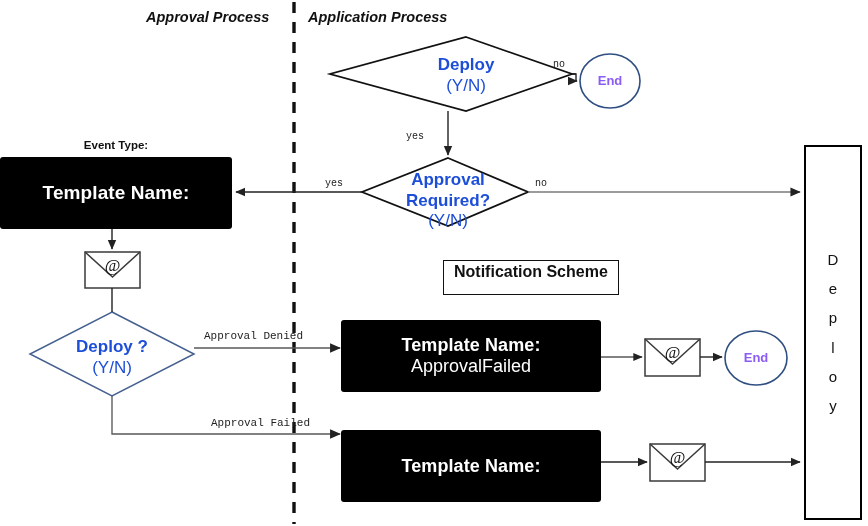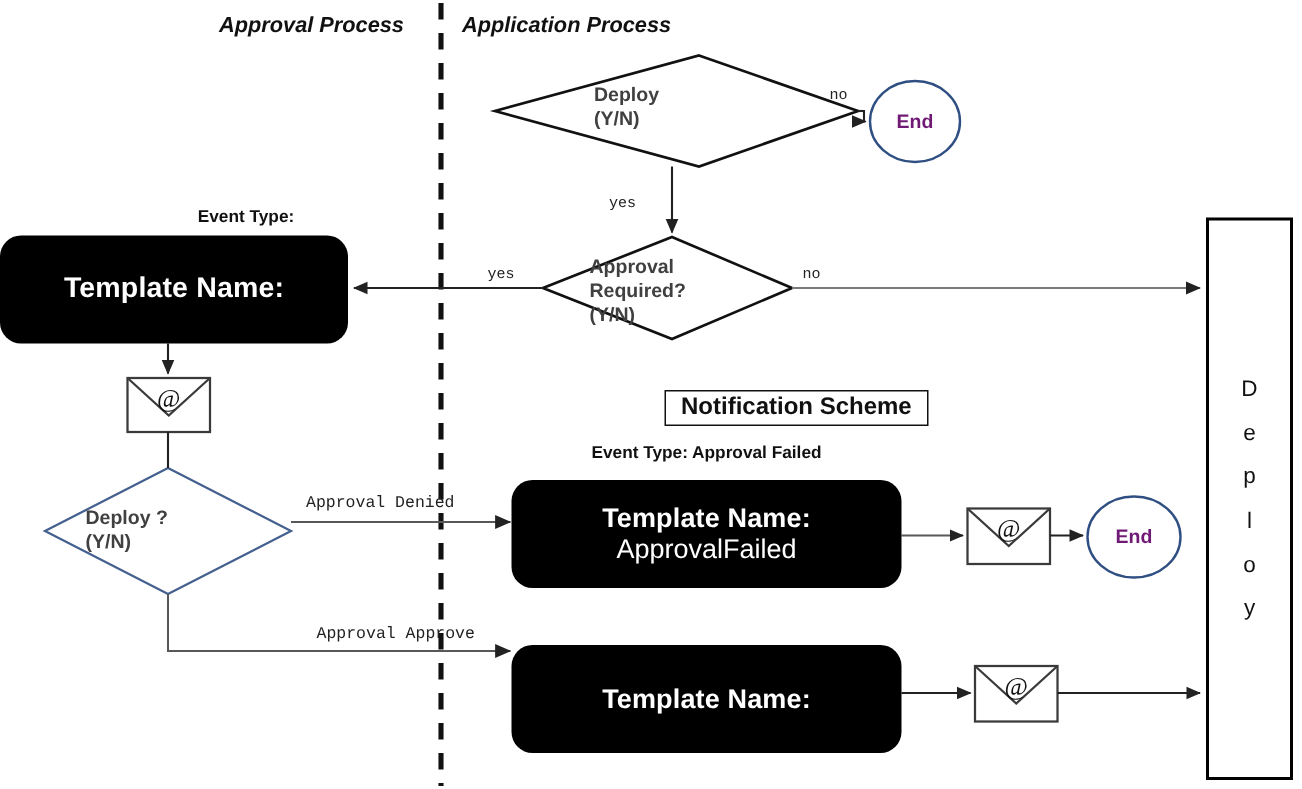--- a/index.html
+++ b/index.html
@@ -3,44 +3,44 @@
 <meta charset="utf-8">
 <style>
   html,body{margin:0;padding:0;background:#ffffff;}
   body{font-family:"Liberation Sans",sans-serif;}
   #stage{position:relative;width:868px;height:526px;background:#ffffff;overflow:hidden;}
   .abs{position:absolute;}
   svg.layer{position:absolute;left:0;top:0;width:868px;height:526px;overflow:visible;}
 
   .swim-title{font-style:italic;font-weight:600;font-size:14.5px;color:#111;white-space:nowrap;}
 
-  .black-box{background:#000;border-radius:14px;display:flex;flex-direction:column;
+  .black-box{background:#000;border-radius:3px;display:flex;flex-direction:column;
              align-items:center;justify-content:center;color:#fff;text-align:center;}
   .bb-line1{font-weight:bold;font-size:19px;line-height:1.15;letter-spacing:.1px;}
   .bb-line2{font-weight:normal;font-size:19px;line-height:1.2;}
   .bb-small .bb-line1{font-size:18px;}
   .bb-small .bb-line2{font-size:18px;}
 
   .cap{font-weight:bold;font-size:11.5px;color:#111;text-align:center;white-space:nowrap;}
 
   .ns-label{background:#fff;border:1.6px solid #111;font-weight:bold;font-size:16px;
-            color:#111;text-align:center;padding:2px 10px 2px 10px;white-space:nowrap;}
+            color:#111;text-align:center;padding:2px 10px 13px 10px;white-space:nowrap;}
 
   .gray-zone{background:#d9d9d9;}
 
   .deploy-box{border:2.4px solid #000;background:#fff;display:flex;flex-direction:column;
               align-items:center;justify-content:center;}
   .deploy-box .dl{font-size:15px;color:#111;line-height:1.95;text-align:center;}
 
-  .dia-text{position:absolute;font-size:13px;color:#404040;
+  .dia-text{position:absolute;text-align:center;font-size:17px;color:#1d4ed8;
             line-height:1.22;white-space:nowrap;}
   .dia-text b{font-weight:bold;}
-  .dia-text .yn{font-weight:bold;}
+  .dia-text .yn{font-weight:normal;}
 
-  .end-text{position:absolute;font-weight:bold;font-size:13px;color:#701a75;text-align:center;}
+  .end-text{position:absolute;font-weight:bold;font-size:13px;color:#8b5cf6;text-align:center;}
 
   .edge-label{position:absolute;font-size:10.5px;color:#222;white-space:nowrap;font-family:Liberation Mono, monospace;}
   .edge-label.sm{font-size:10px;}
   .edge-label.md{font-size:11px;}
 </style>
 </head>
 <body>
 
 <div id="stage">
 
@@ -124,28 +124,27 @@
   </div>
 
   <div class="dia-text" style="left:57px;top:337px;width:110px;">
     <div><b>Deploy ?</b></div>
     <div class="yn">(Y/N)</div>
   </div>
 
   <div class="end-text" style="left:580px;top:73px;width:60px;">End</div>
   <div class="end-text" style="left:726px;top:350px;width:60px;">End</div>
 
-  <div class="abs cap" style="left:0px;top:139px;width:232px;padding-left:48px;">Event Type:</div>
+  <div class="abs cap" style="left:0px;top:139px;width:232px;">Event Type:</div>
   <div class="abs black-box" style="left:0px;top:157px;width:232px;height:72px;">
     <div class="bb-line1">Template Name:</div>
   </div>
 
   <div class="abs ns-label" style="left:443px;top:260px;">Notification Scheme</div>
 
-  <div class="abs cap" style="left:341px;top:296px;width:260px;">Event Type: Approval Failed</div>
   <div class="abs black-box bb-small" style="left:341px;top:320px;width:260px;height:72px;">
     <div class="bb-line1">Template Name:</div>
     <div class="bb-line2">ApprovalFailed</div>
   </div>
 
   <div class="abs black-box bb-small" style="left:341px;top:430px;width:260px;height:72px;">
     <div class="bb-line1">Template Name:</div>
   </div>
 
   <div class="abs deploy-box" style="left:804px;top:145px;width:54px;height:371px;">
@@ -155,15 +154,15 @@
     <div class="dl">l</div>
     <div class="dl">o</div>
     <div class="dl">y</div>
   </div>
 
   <div class="edge-label sm" style="left:553px;top:59px;">no</div>
   <div class="edge-label sm" style="left:406px;top:131px;">yes</div>
   <div class="edge-label sm" style="left:325px;top:178px;">yes</div>
   <div class="edge-label sm" style="left:535px;top:178px;">no</div>
   <div class="edge-label md" style="left:204px;top:330px;">Approval Denied</div>
-  <div class="edge-label md" style="left:211px;top:417px;">Approval Approve</div>
+  <div class="edge-label md" style="left:211px;top:417px;">Approval Failed</div>
 
 </div>
 
 </body></html>

